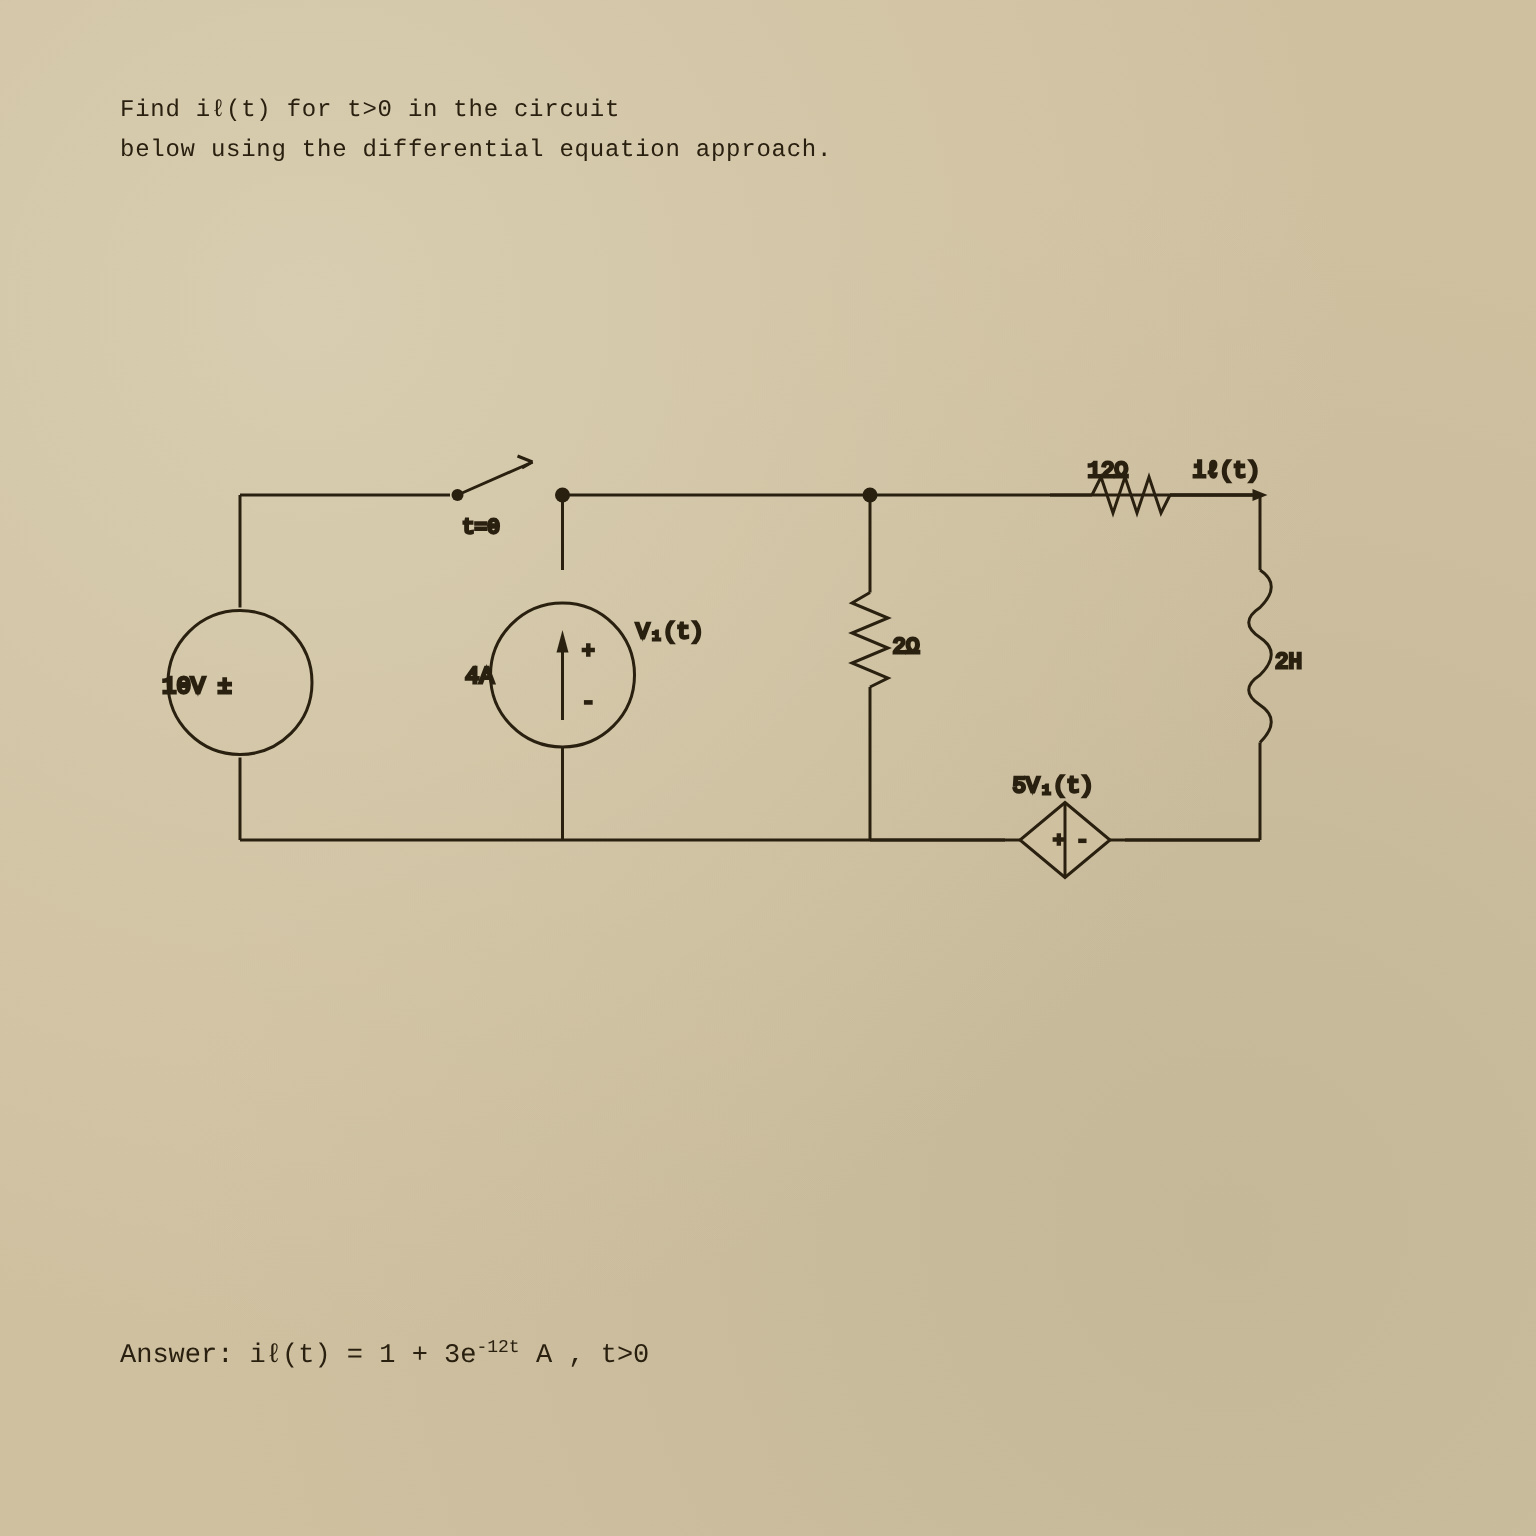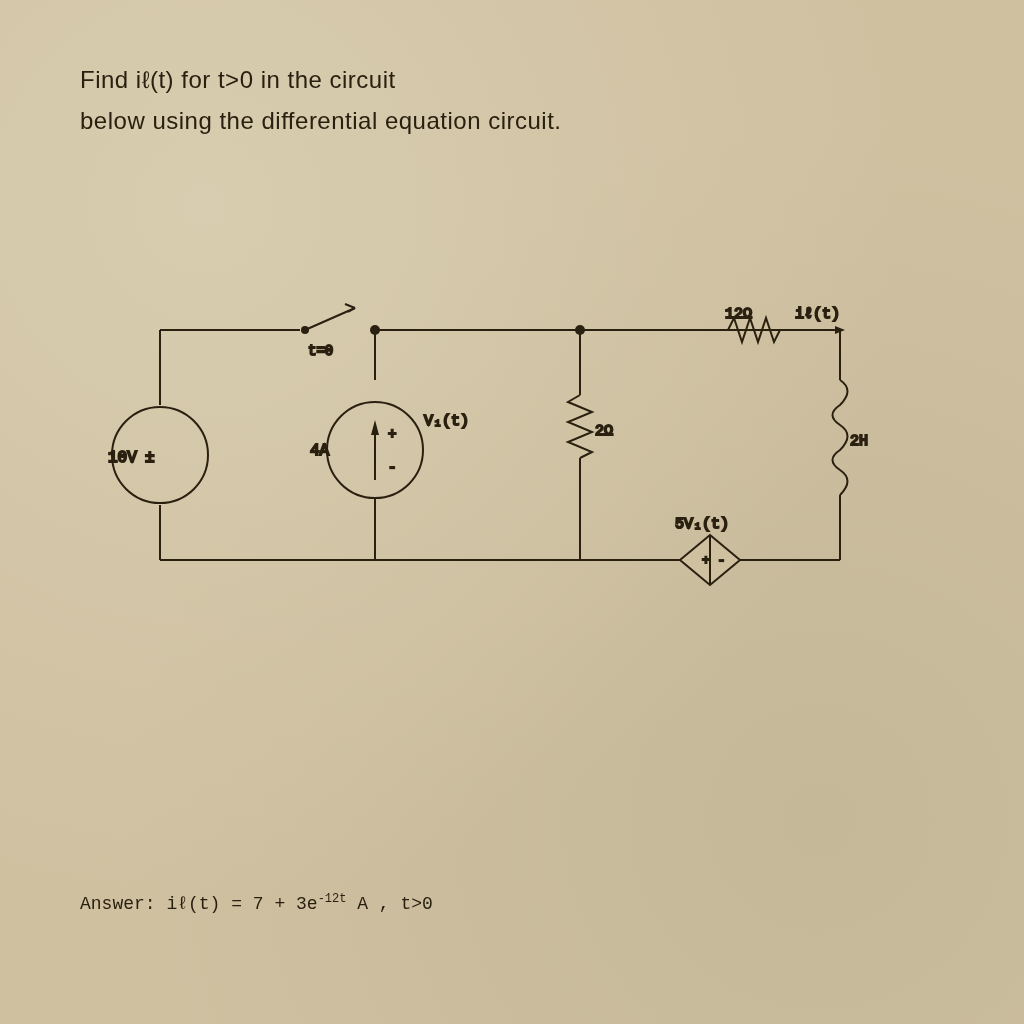--- a/index.html
+++ b/index.html
@@ -19,24 +19,24 @@
       background-image: 
         radial-gradient(ellipse at 20% 20%, #d8cdb0 0%, transparent 60%),
         radial-gradient(ellipse at 80% 80%, #c4b898 0%, transparent 60%);
       position: relative;
     }
 
     .problem-text {
       position: absolute;
       top: 60px;
       left: 80px;
-      font-size: 24px;
+      font-size: 16px;
       color: #2a2010;
       line-height: 1.7;
-      font-family: Liberation Sans, sans-serif;
+      font-family: Liberation Mono, monospace;
       letter-spacing: 0.5px;
     }
 
     .circuit-area {
       position: absolute;
       top: 250px;
       left: 80px;
       width: 880px;
       height: 420px;
     }
@@ -59,21 +59,21 @@
       font-size: 12px;
     }
   </style>
 </head>
 <body>
 
 <div class="page">
 
   <div class="problem-text">
     <div>Find iℓ(t) for t&gt;0  in the circuit</div>
-    <div>below using the differential equation circuit.</div>
+    <div>below using the differential equation approach.</div>
   </div>
 
   <div class="circuit-area">
     <svg class="circuit" viewBox="0 0 880 420" xmlns="http://www.w3.org/2000/svg">
       <g stroke="#2a2010" stroke-width="2" fill="none" font-family="Courier New" font-size="16" fill-rule="evenodd">
 
         <line x1="80" y1="80" x2="220" y2="80"></line>
 
         <circle cx="225" cy="80" r="4" fill="#2a2010" stroke="none"></circle>
         <circle cx="295" cy="80" r="4" fill="#2a2010" stroke="none"></circle>
@@ -151,16 +151,16 @@
         <line x1="630" y1="310" x2="630" y2="335"></line>
 
         <circle cx="295" cy="80" r="5" fill="#2a2010" stroke="none"></circle>
         <circle cx="500" cy="80" r="5" fill="#2a2010" stroke="none"></circle>
 
       </g>
     </svg>
   </div>
 
   <div class="answer-text">
-    <span>Answer:  iℓ(t) = 7 + 3e</span><sup>-12t</sup><span> A ,  t&gt;0</span>
+    <span>Answer:  iℓ(t) = 1 + 3e</span><sup>-12t</sup><span> A ,  t&gt;0</span>
   </div>
 
 </div>
 
 </body></html>

